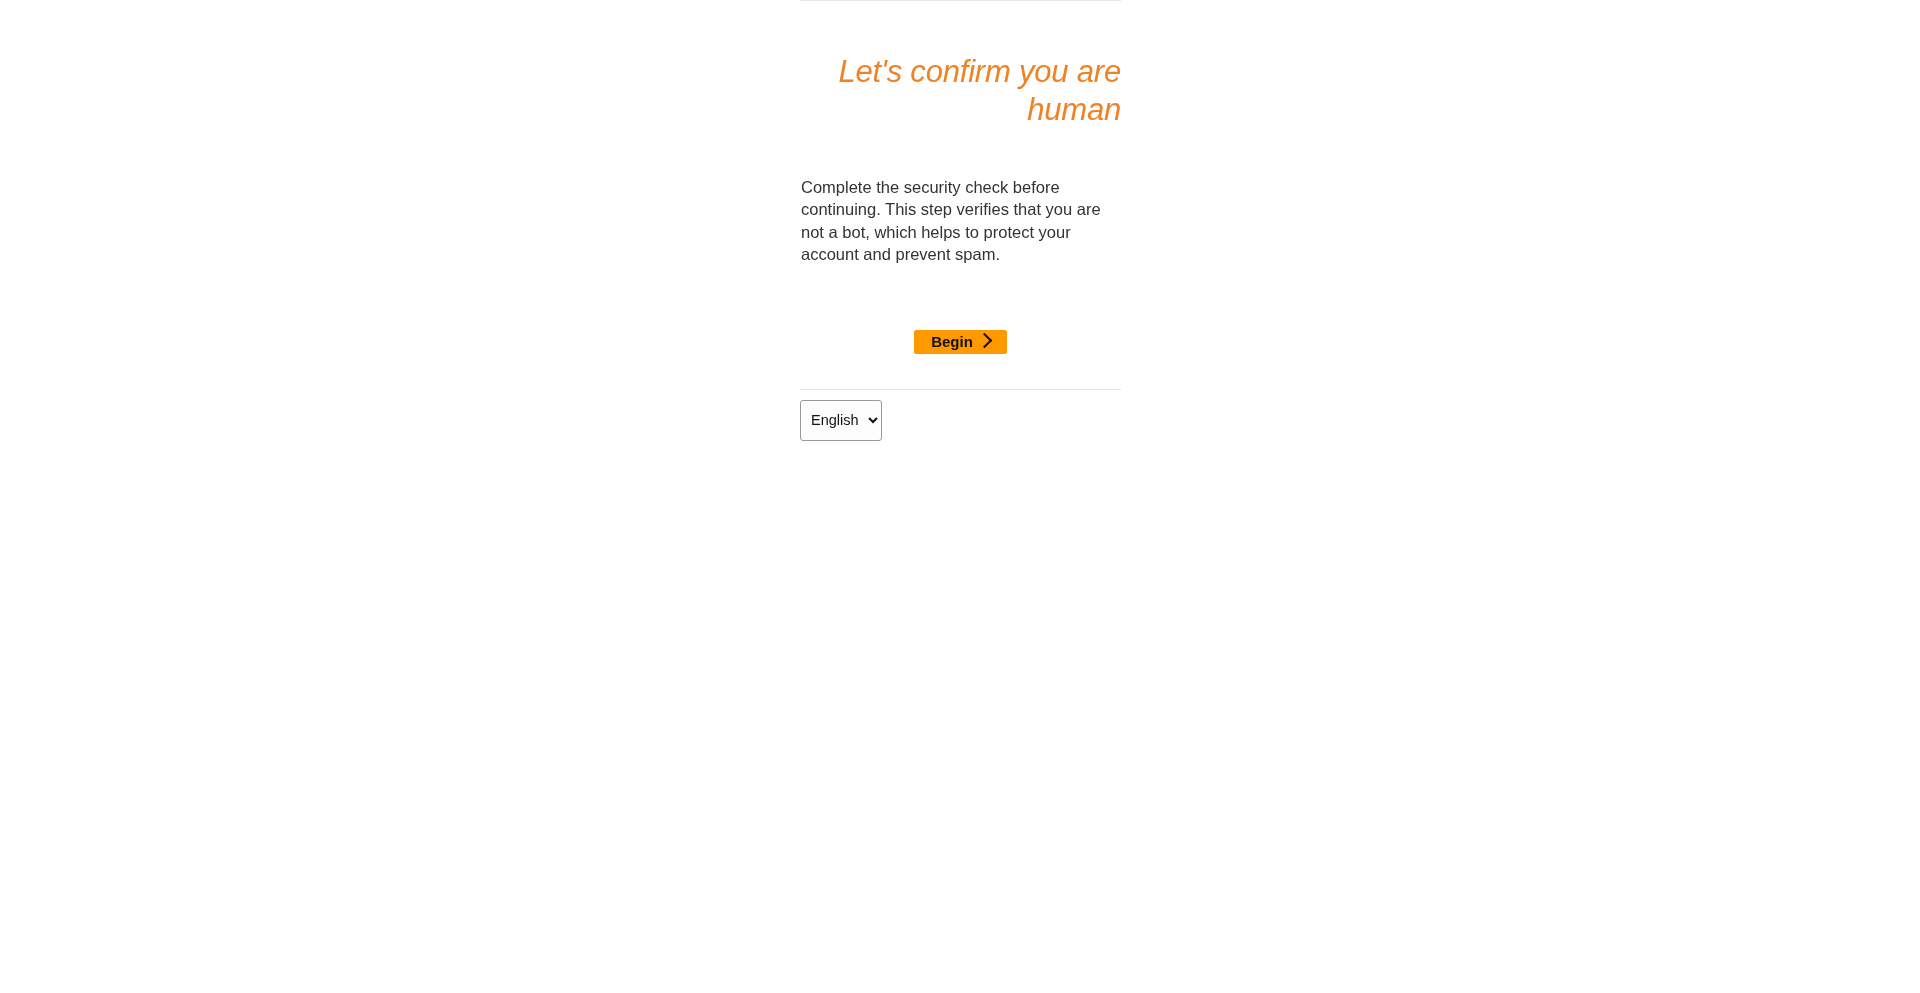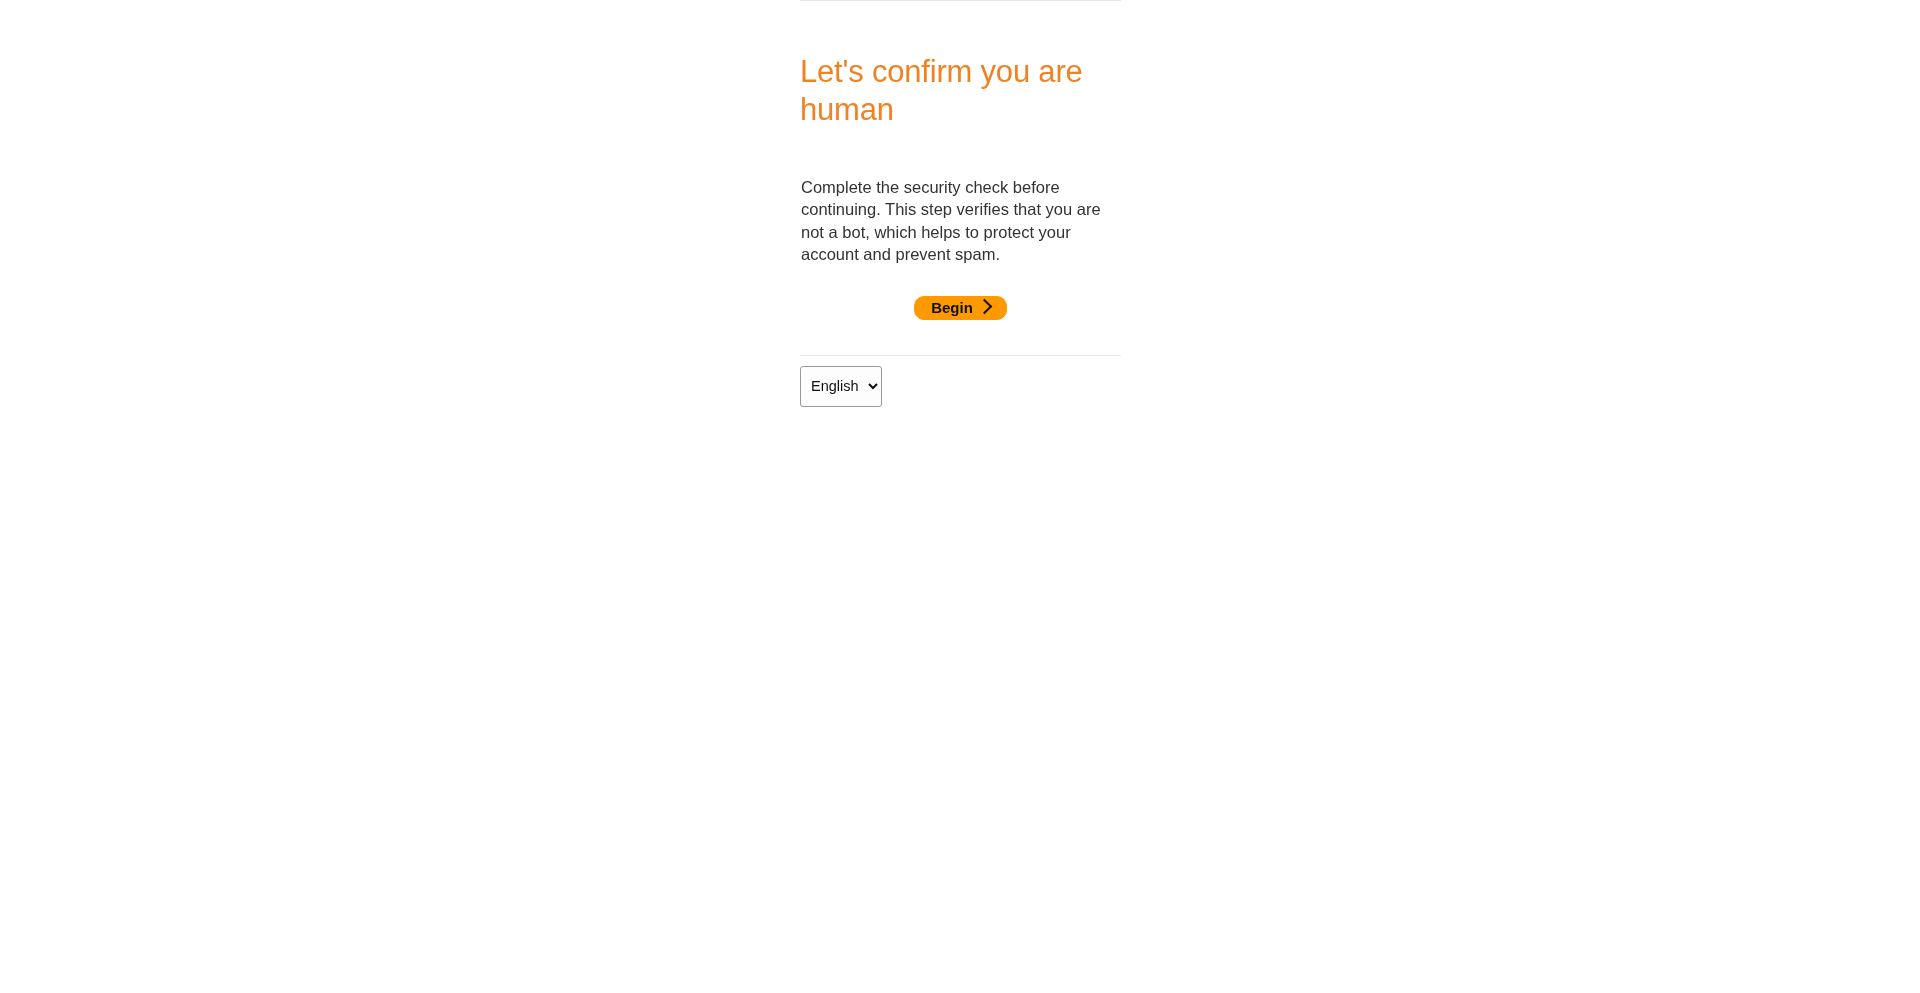--- a/index.html
+++ b/index.html
@@ -29,26 +29,27 @@
   .top-rule {
     width: 100%;
     height: 1px;
     background: #e6e6e6;
     margin: 0;
   }
 
   .headline {
     margin: 0;
     padding: 52px 0 0 0;
-    text-align: left;
+    text-align: right;
     font-size: 31px;
     line-height: 38px;
     font-weight: normal;
     color: #f08223;
     letter-spacing: -0.2px;
+    font-style: italic;
   }
 
   .body-copy {
     margin: 0;
     padding: 47px 0 0 0;
     width: 318px;
     font-size: 16.5px;
     line-height: 22.4px;
     color: #333333;
     text-align: left;
@@ -62,30 +63,31 @@
     justify-content: center;
   }
 
   .begin-button {
     display: inline-flex;
     align-items: center;
     justify-content: space-between;
     gap: 6px;
     background: #ff9900;
     border: 1px solid #ff9900;
-    border-radius: 10px;
+    border-radius: 2px;
     color: #111111;
     font-size: 15px;
     font-weight: bold;
     font-family: "Liberation Sans", sans-serif;
     padding: 0 16px;
     height: 24px;
     min-width: 90px;
     cursor: pointer;
     line-height: 1;
+    margin-top: 34px;
   }
 
   .begin-button .chev {
     display: inline-block;
     width: 9px;
     height: 9px;
     border-right: 2px solid #111111;
     border-top: 2px solid #111111;
     transform: rotate(45deg);
     position: relative;

